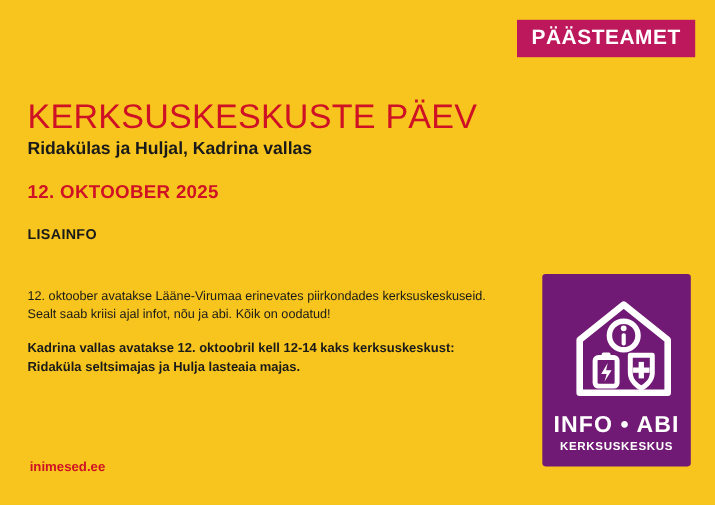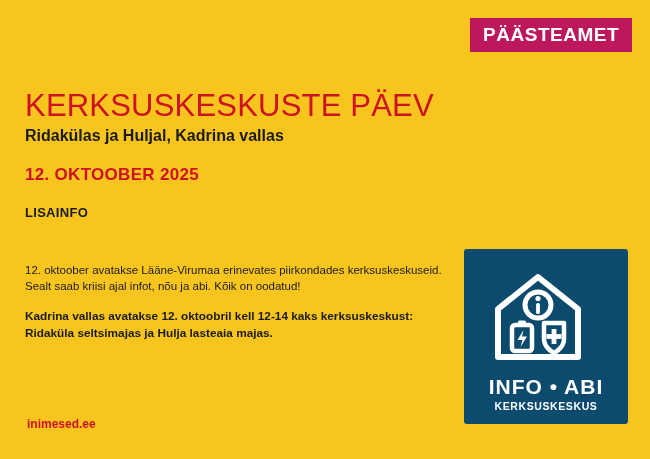--- a/index.html
+++ b/index.html
@@ -112,23 +112,23 @@
     color: #cf1125;
     font-size: 12px;
     font-weight: bold;
   }
 
   
   .logo {
     position: absolute;
     right: 22px;
     bottom: 35px;
-    width: 164px;
+    width: 135px;
     height: 175px;
-    background: #0c4a6e;
+    background: #701a75;
     border-radius: 3px;
     overflow: hidden;
   }
   .logo-graphic {
     position: absolute;
     top: 12px;
     left: 0;
     width: 100%;
     height: 105px;
   }

